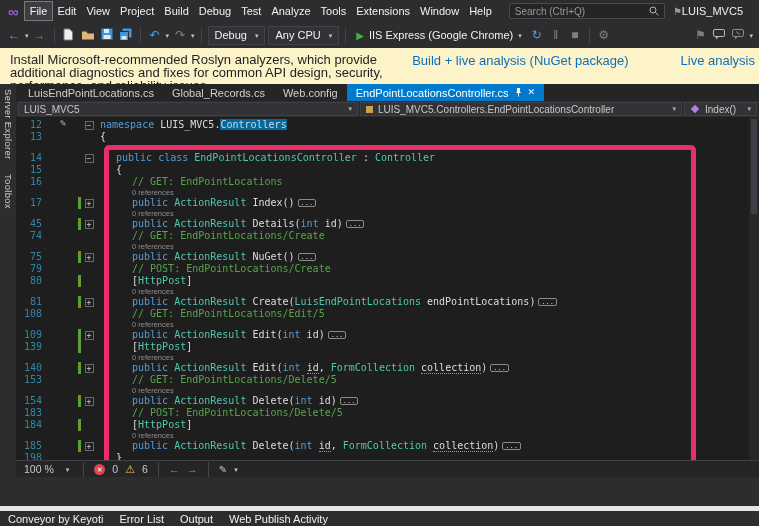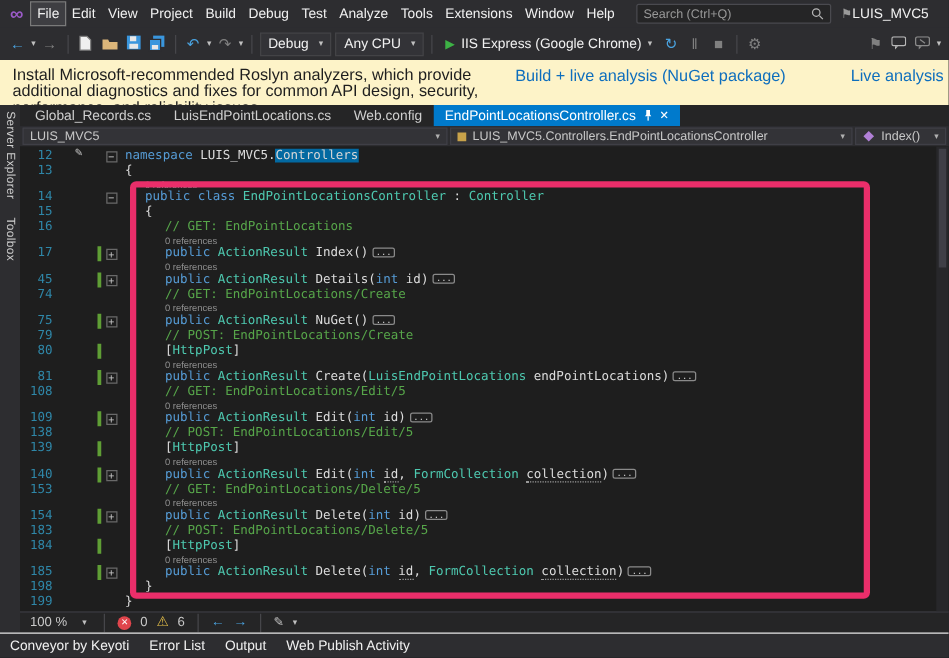--- a/index.html
+++ b/index.html
@@ -82,21 +82,21 @@
 
   
   .statusrow { height:17px; background:#252526; border-top:1px solid #3f3f46; display:flex; align-items:center; padding:0 4px; gap:7px; font-size:10.5px; color:#c8c8c8; }
   .zoomdd { display:flex; align-items:center; gap:12px; padding:0 4px; }
   .erricon { width:11px; height:11px; border-radius:50%; background:#e0454c; color:#fff; font-size:7px; line-height:11px; text-align:center; flex:none; }
   .warnicon { color:#e8c24a; font-size:11px; line-height:1; }
   .navarrow { color:#4aa3e0; font-size:11px; line-height:1; }
   .pencilicon { color:#c0c0c0; font-size:10px; }
 
   
-  .bottombar { height:20px; background:#2d2d30; border-top:1px solid #e5e5e5; display:flex; align-items:center; padding:0 8px; gap:16px; font-size:11px; color:#f1f1f1; }
+  .bottombar { height:20px; background:#2d2d30; border-top:5px solid #e5e5e5; display:flex; align-items:center; padding:0 8px; gap:16px; font-size:11px; color:#f1f1f1;margin-top:29px; }
 </style>
 </head>
 <body>
 
 <div class="vs">
 
   <div class="menubar">
     <span class="logo">∞</span>
     <span class="menuitems">
         <span class="menu-item focused">File</span>
@@ -191,24 +191,24 @@
 
   <div class="main">
     <div class="sidestrip">
         <div class="sidetab">Server Explorer</div>
         <div class="sidetab">Toolbox</div>
       </div>
 
     <div class="maincol">
       <div class="tabstrip">
           <div class="tab">
-            <span>Global_Records.cs</span>
+            <span>LuisEndPointLocations.cs</span>
           </div>
           <div class="tab">
-            <span>LuisEndPointLocations.cs</span>
+            <span>Global_Records.cs</span>
           </div>
           <div class="tab">
             <span>Web.config</span>
           </div>
           <div class="tab active">
             <span>EndPointLocationsController.cs</span>
             <span class="pin">
               <svg width="7" height="9" viewBox="0 0 7 9">
                 <path d="M2 0h3v3.5L6 5H1l1-1.5z" fill="#fff"></path>
                 <rect x="3" y="5" width="1" height="3.5" fill="#fff"></rect>
@@ -375,26 +375,20 @@
             </div>
             <div class="row codeline">
               <span class="gnum">109</span>
               <span class="gmar">
                 <i class="gchg"></i>
               </span>
               <span class="gfold">
                 <i class="fbox">+</i>
               </span>
               <span class="ltext" style="padding-left: 36px;"><span class="k">public</span><span class="p"> </span><span class="y">ActionResult</span><span class="p"> Edit(</span><span class="k">int</span><span class="p"> id)</span><span class="bx">...</span></span>
-            </div>
-            <div class="row codeline">
-              <span class="gnum">138</span>
-              <span class="gmar"></span>
-              <span class="gfold"></span>
-              <span class="ltext" style="padding-left: 36px;"><span class="c">// POST: EndPointLocations/Edit/5</span></span>
             </div>
             <div class="row codeline">
               <span class="gnum">139</span>
               <span class="gmar">
                 <i class="gchg"></i>
               </span>
               <span class="gfold"></span>
               <span class="ltext" style="padding-left: 36px;"><span class="p">[</span><span class="y">HttpPost</span><span class="p">]</span></span>
             </div>
             <div class="row lens">

